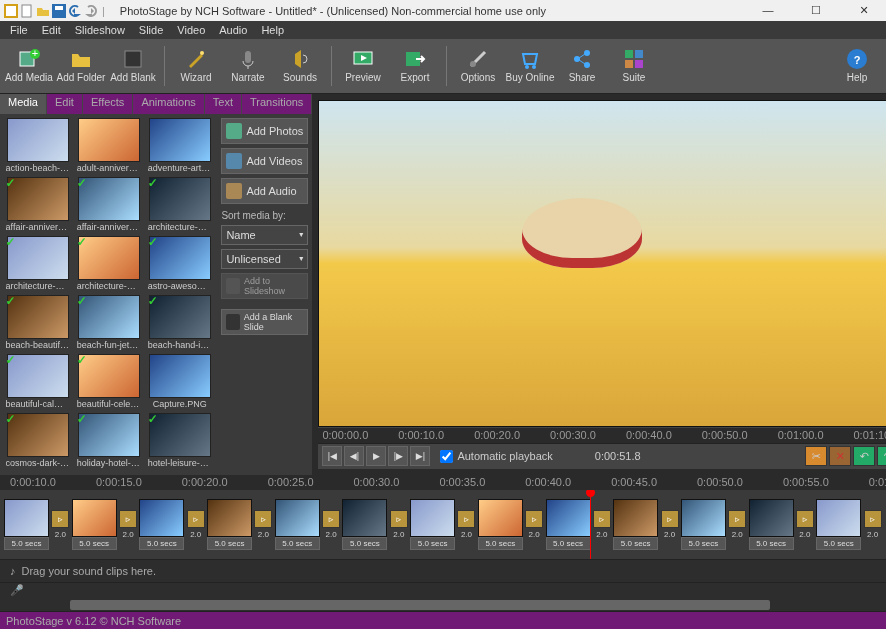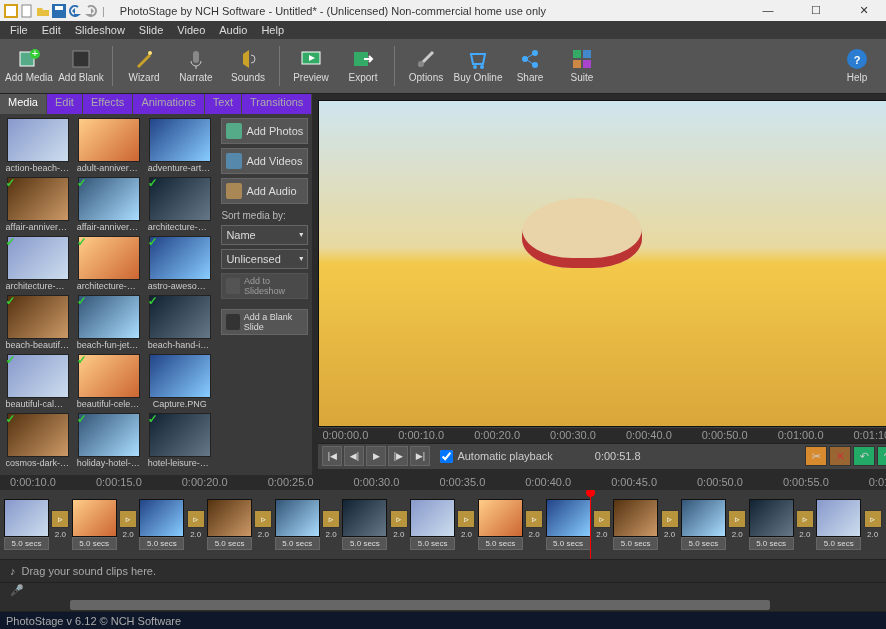--- a/index.html
+++ b/index.html
@@ -13,21 +13,21 @@
 .menubar { height:18px; background:#3a3a3a; display:flex; align-items:center; padding:0 4px; gap:2px; }
 .menubar .mi { padding:1px 6px; color:#ddd; }
 .toolbar { height:56px; background:#555; display:flex; align-items:center; padding:0 4px; gap:2px; border-bottom:1px solid #222; }
 .tbtn { display:flex; flex-direction:column; align-items:center; justify-content:center; width:50px; height:48px; color:#ddd; gap:2px; }
 .tbtn .ic { width:22px; height:22px; display:flex; align-items:center; justify-content:center; }
 .tbtn .lbl { font-size:10px; }
 .tsep { width:1px; height:40px; background:#777; margin:0 4px; }
 .spacer { flex:1; }
 .mainrow { display:flex; height:390px; }
 .leftcol { width:355px; display:flex; flex-direction:column; }
-.tabs { display:flex; height:20px; background:#6d28d9;justify-content:center; }
+.tabs { display:flex; height:20px; background:#701a75;justify-content:center; }
 .tab { padding:2px 8px; color:#aaa; border-right:1px solid #444; }
 .tab.active { background:#555; color:#fff; }
 .mediapane { display:flex; flex:1; overflow:hidden; }
 .mediagrid { flex:1; overflow-y:auto; padding:4px; background:#3a3a3a; }
 .grid { display:grid; grid-template-columns:repeat(3,1fr); gap:4px 4px; }
 .thumb { display:flex; flex-direction:column; align-items:center; }
 .thumb .img { width:62px; height:44px; background:linear-gradient(135deg,#2a4d6e,#b87e3c); border:1px solid #222; position:relative; }
 .thumb .img.chk::before { content:"✓"; position:absolute; top:-2px; left:-2px; color:#3c3; font-weight:bold; font-size:12px; }
 .thumb .cap { width:64px; font-size:9px; text-align:center; overflow:hidden; white-space:nowrap; text-overflow:ellipsis; color:#ccc; margin-top:1px; }
 .mediapanel { width:95px; background:#3a3a3a; padding:4px; display:flex; flex-direction:column; gap:4px; }
@@ -56,21 +56,21 @@
 .clip { display:flex; flex-direction:column; align-items:center; }
 .clip .cimg { width:45px; height:38px; background:linear-gradient(135deg,#234,#789); border:1px solid #111; }
 .clip .cdur { width:45px; font-size:8px; background:#555; color:#ddd; text-align:center; border:1px solid #666; padding:1px 0; }
 .trans { width:22px; height:38px; display:flex; flex-direction:column; align-items:center; justify-content:center; }
 .trans .tbox { width:18px; height:18px; background:#b8943c; border:1px solid #333; display:flex; align-items:center; justify-content:center; color:#fff; font-size:9px; }
 .trans .tdur { font-size:8px; color:#ccc; margin-top:2px; }
 .audiotrack { height:24px; background:#2d2d2d; display:flex; align-items:center; padding:0 10px; color:#aaa; border-top:1px solid #222; gap:6px; }
 .audiotrack .mic { font-size:11px; color:#999; }
 .scroll { height:14px; background:#2d2d2d; position:relative; }
 .scroll .thumb2 { position:absolute; left:70px; width:700px; height:10px; top:2px; background:#666; border-radius:2px; }
-.status { height:18px; background:#0f172a; color:#aaa; padding:0 6px; display:flex; align-items:center; border-top:1px solid #222; }
+.status { height:18px; background:#701a75; color:#aaa; padding:0 6px; display:flex; align-items:center; border-top:1px solid #222; }
 svg { display:block; }
 </style>
 </head>
 <body>
 
 <div class="titlebar">
   <div class="icons">
     <span class="ico">
         <svg width="14" height="14">
           <rect width="14" height="14" fill="#d4a017"></rect>
@@ -128,20 +128,28 @@
 <div class="toolbar">
   <div class="tbtn">
       <span class="ic">
         <svg width="22" height="22">
           <rect x="2" y="4" width="14" height="14" fill="#5a8" stroke="#fff"></rect>
           <circle cx="17" cy="6" r="5" fill="#3c3"></circle>
           <text x="17" y="9" text-anchor="middle" fill="#fff" font-size="9">+</text>
         </svg>
       </span>
       <span class="lbl">Add Media</span>
+    </div>
+  <div class="tbtn">
+      <span class="ic">
+        <svg width="22" height="22">
+          <path d="M2 6h6l2 3h10v10H2z" fill="#e8c040"></path>
+        </svg>
+      </span>
+      <span class="lbl">Add Folder</span>
     </div>
   <div class="tbtn">
       <span class="ic">
         <svg width="22" height="22">
           <rect x="3" y="3" width="16" height="16" fill="#333" stroke="#888"></rect>
         </svg>
       </span>
       <span class="lbl">Add Blank</span>
     </div>
   <div class="tsep"></div>

